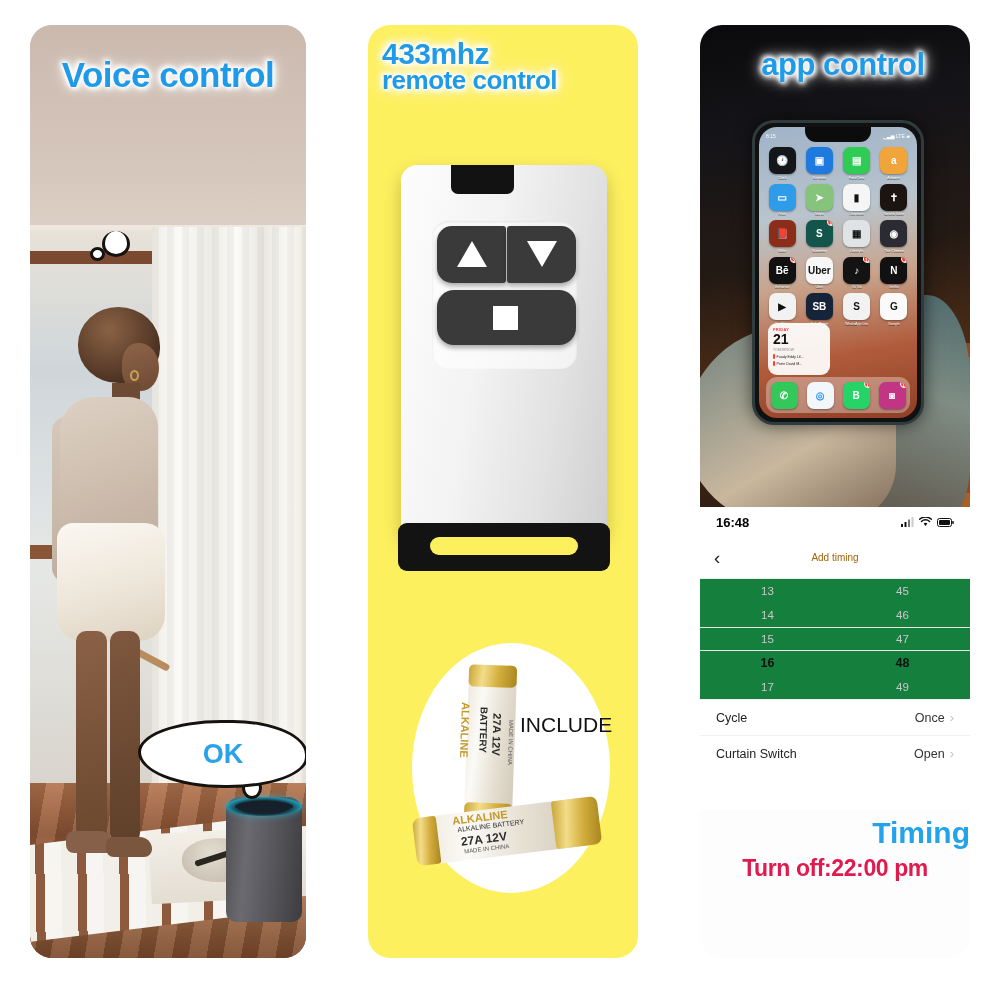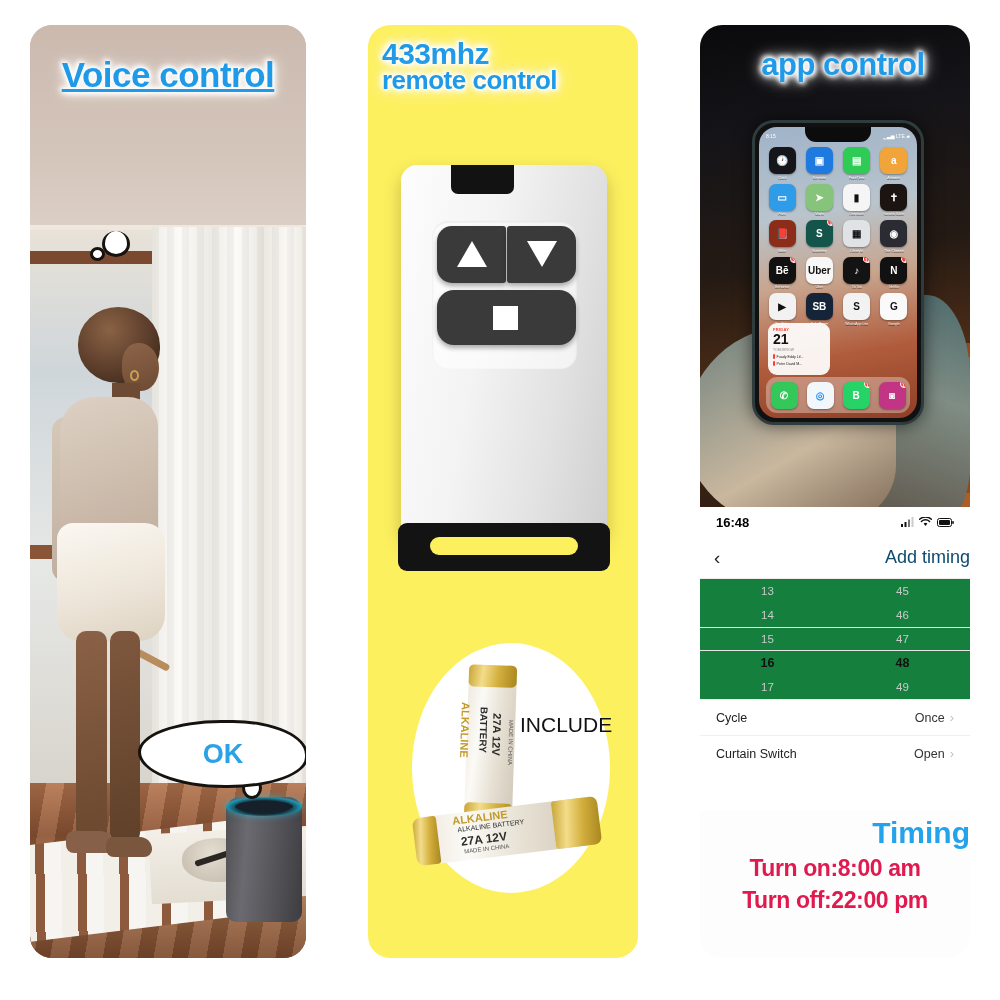--- a/index.html
+++ b/index.html
@@ -171,21 +171,21 @@
     border-radius:11px; background:rgba(255,255,255,.34);
     display:flex; align-items:center; justify-content:space-around; z-index:3; }
 
   .appui { position:absolute; left:0; top:482px; width:100%; height:303px; background:#fff; }
   .ui-sb { height:30px; display:flex; align-items:center; justify-content:space-between;
     padding:0 16px; }
   .ui-time { font-size:13px; font-weight:bold; color:#000; }
   .ui-nav { height:42px; display:flex; align-items:center; position:relative;
     border-bottom:1px solid #ececec; }
   .ui-back { position:absolute; left:14px; font-size:19px; color:#222; line-height:1; }
-  .ui-navtitle { width:100%; text-align:right; font-size:18px; color:#0c4a6e; }
+  .ui-navtitle { width:100%; text-align:center; font-size:10px; color:#a16207; }
   .picker { position:relative; height:120px; background:#15803d; overflow:hidden; }
   .pk-col { position:absolute; top:0; height:100%; width:50%;
     display:flex; flex-direction:column; align-items:center; }
   .pk-left { left:0; } .pk-right { left:50%; }
   .pk-item { height:24px; line-height:24px; font-size:11.5px; color:#c9c9c9; }
   .pk-item.sel { color:#111; font-weight:bold; font-size:12.5px; }
   .pk-band { position:absolute; left:0; right:0; top:48px; height:24px;
     border-top:1px solid #e6e6e6; border-bottom:1px solid #e6e6e6; pointer-events:none; }
   .row { height:36px; display:flex; align-items:center; justify-content:space-between;
     padding:0 16px; border-top:1px solid #f0f0f0; font-size:12.5px; color:#222; }
@@ -240,21 +240,21 @@
       border-radius:50%; border-top:none;"></div>
     <div class="tail" style="left:60px; top:222px; width:15px; height:14px;
       border-radius:50%;"></div>
 
     <div class="tail" style="left:212px; top:752px; width:20px; height:22px;
       border-radius:50%;"></div>
     <div class="bub" style="left:108px; top:695px; width:170px; height:68px;">
       <div class="bub-txt" style="top:16px; font-size:27px;">OK</div>
     </div>
 
-    <div class="hdr-title" style="top:30px; font-size:35px;text-decoration:underline;">Voice control</div>
+    <div class="hdr-title" style="top:30px; font-size:35px;">Voice control</div>
   </div>
 
   <div class="panel" id="p2">
     <div class="hdr-title" style="top:12px; font-size:30px; text-align:left; left:14px;">433mhz</div>
     <div class="hdr-title" style="top:40px; font-size:26px; text-align:left; left:14px;">remote control</div>
 
     <div class="rm-body"></div>
     <div class="rm-lens"></div>
     <div class="rm-pad"></div>
     <div class="rm-btn rm-up">
@@ -478,18 +478,17 @@
         <span>Curtain Switch</span>
         <span class="row-val">
           <span>Open</span>
           <span class="chev">›</span>
         </span>
       </div>
     </div>
 
     <div class="timing">
       <div class="t-title">Timing</div>
-      <div class="t-line">Turn on:8:00 am</div>
       <div class="t-line">Turn off:22:00 pm</div>
     </div>
   </div>
 
 </div>
 
 </body></html>

